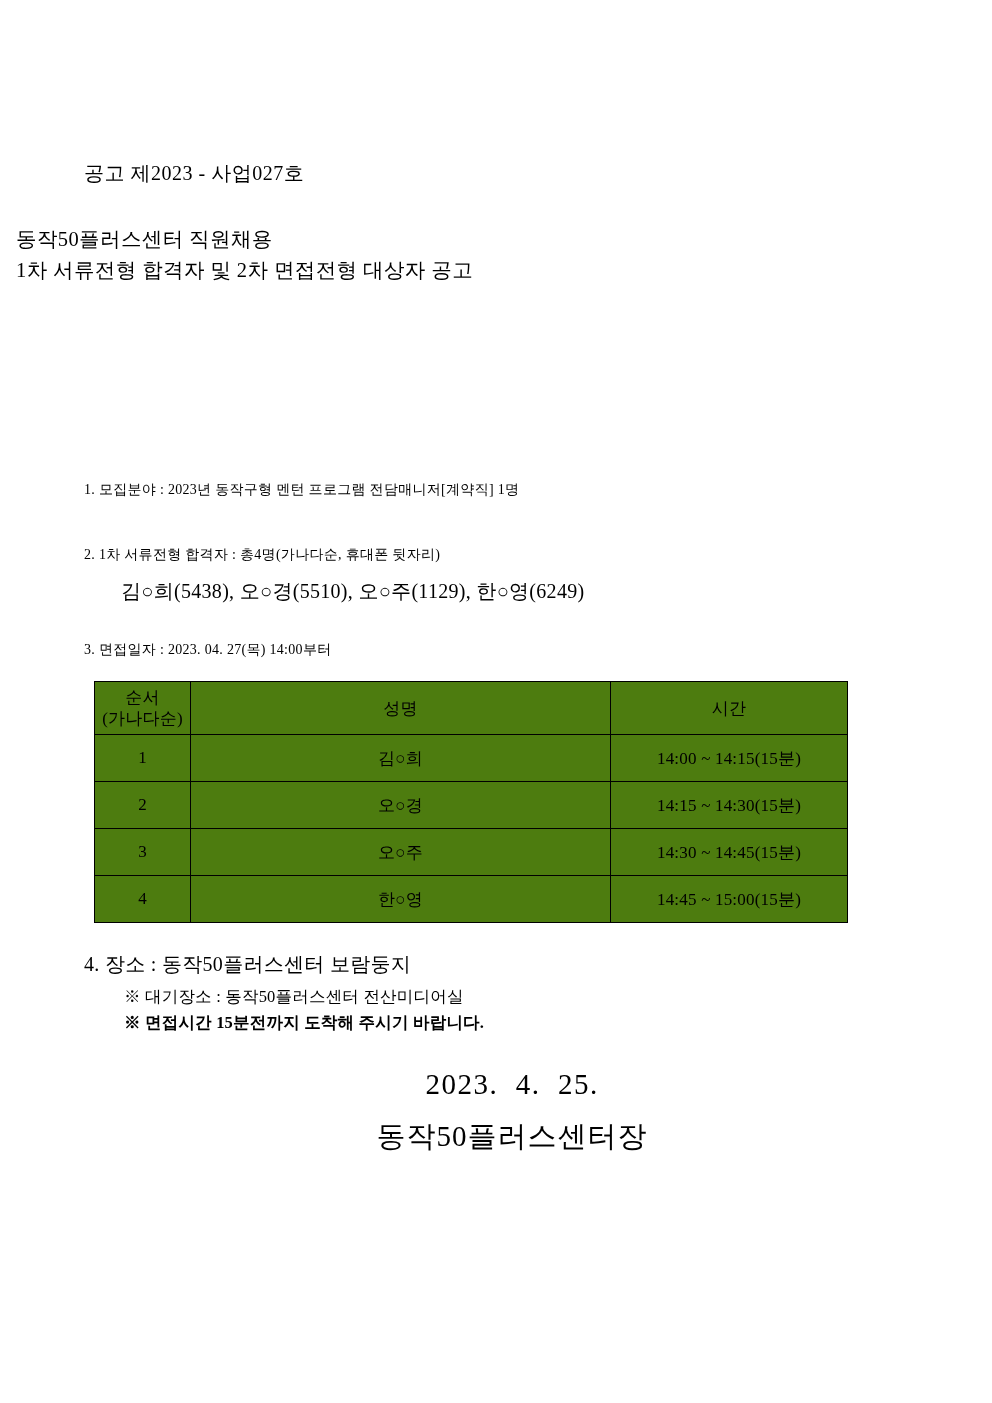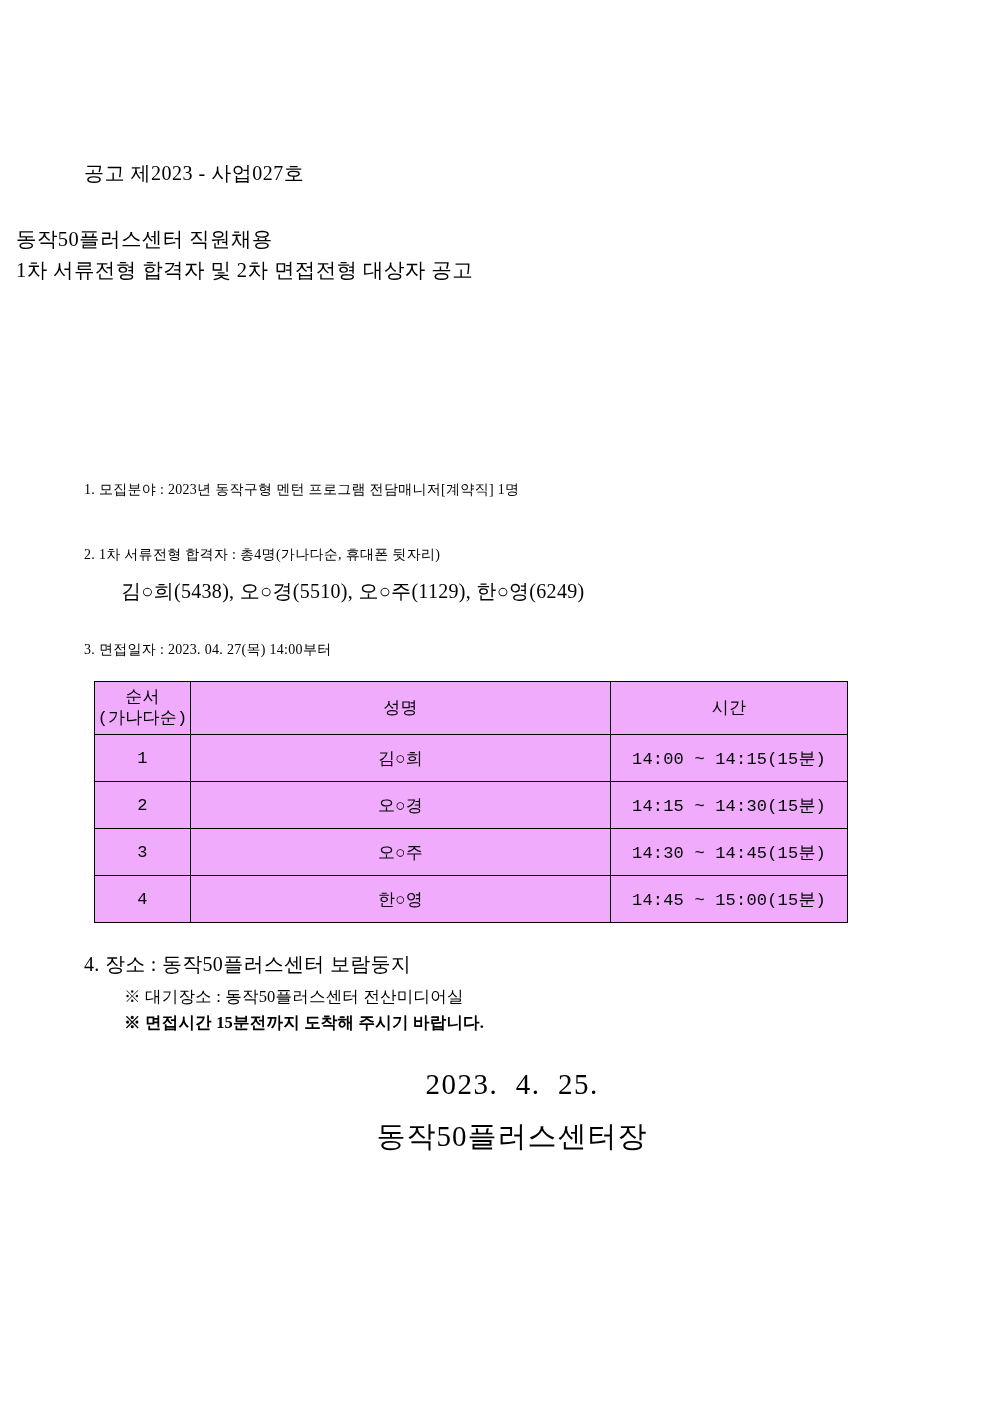--- a/index.html
+++ b/index.html
@@ -103,22 +103,21 @@
   .note-2 { top: 1012px; font-weight: bold; }
 
   
   .schedule-table {
     position: absolute;
     left: 78px;
     top: 681px;
     width: 750px;
     border-collapse: collapse;
     table-layout: fixed;
-    background: #f0abfc;
-    font-family: Liberation Mono, monospace;
+    background: #4d7c0f;
   }
   .schedule-table th,
   .schedule-table td {
     border: 1px solid #000000;
     text-align: center;
     vertical-align: middle;
     font-weight: normal;
     font-size: 17px;
     letter-spacing: 0.2px;
     padding: 0;

